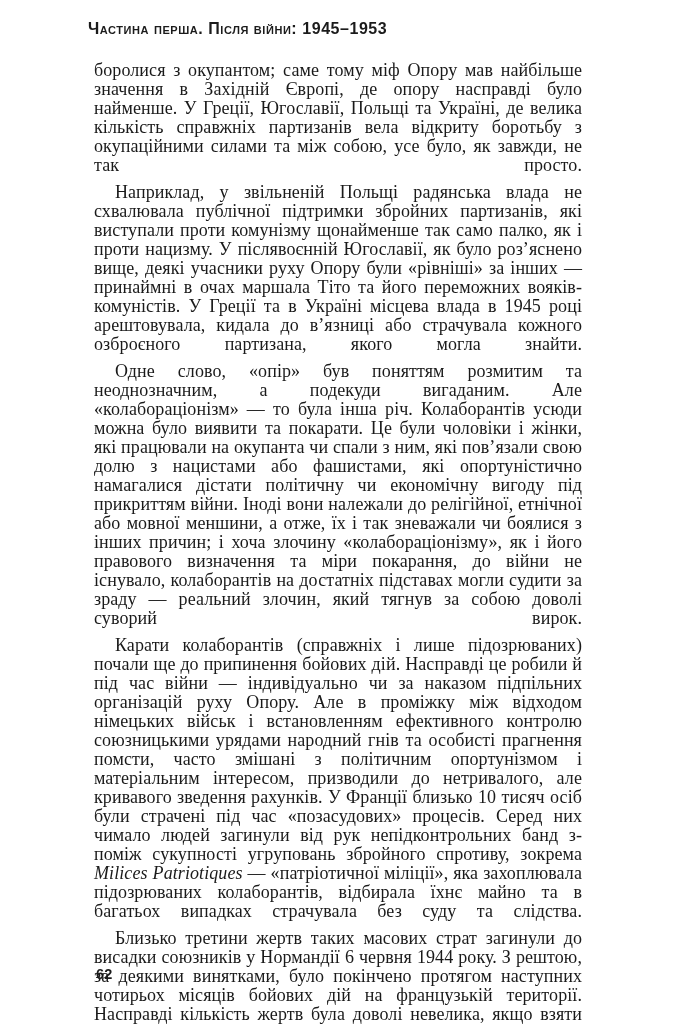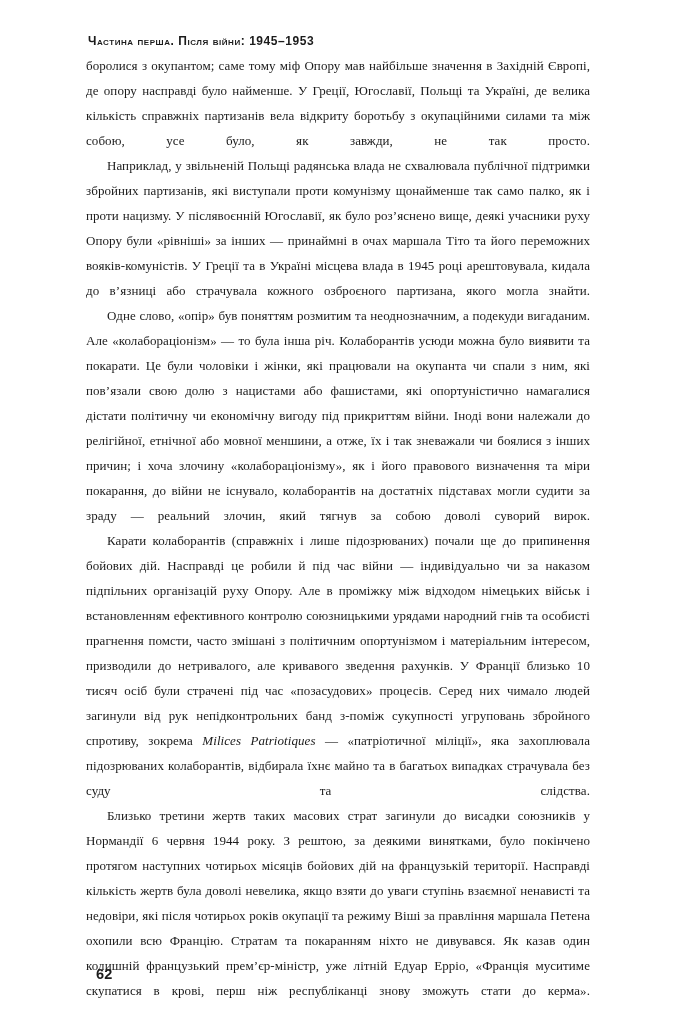--- a/index.html
+++ b/index.html
@@ -20,44 +20,44 @@
     width: 675px;
     height: 1024px;
     box-sizing: border-box;
     background: #ffffff;
   }
 
   
   .running-head {
     position: absolute;
     left: 88px;
-    top: 34px;
+    top: 20px;
     font-family: "Liberation Sans", "DejaVu Sans", sans-serif;
-    font-size: 12px;
+    font-size: 16px;
     font-variant: small-caps;
     font-weight: 600;
     letter-spacing: 0.55px;
     color: #1b1b1b;
     white-space: nowrap;
   }
 
   
   .textblock {
     position: absolute;
     left: 86px;
     top: 53px;
     width: 504px;
   }
 
   p.para {
-    margin: 0;
+    margin: 8px;
     text-align: justify;
     text-align-last: left;
-    font-size: 13px;
-    line-height: 25px;
+    font-size: 18px;
+    line-height: 19px;
     letter-spacing: 0.005em;
     word-spacing: 0.01em;
     hyphens: manual;
     -webkit-hyphens: manual;
   }
 
   p.indent {
     text-indent: 21px;
   }
 

